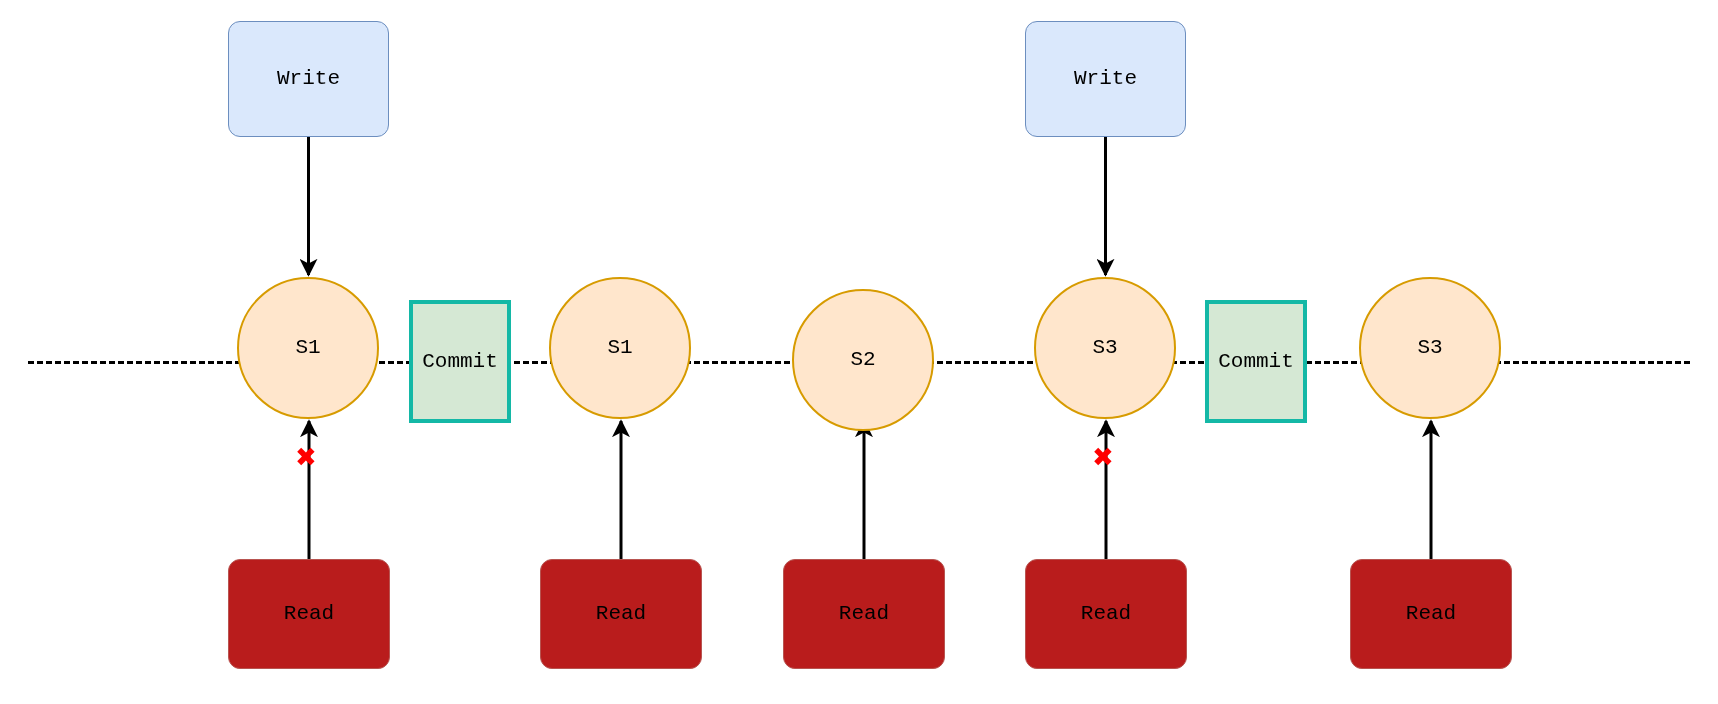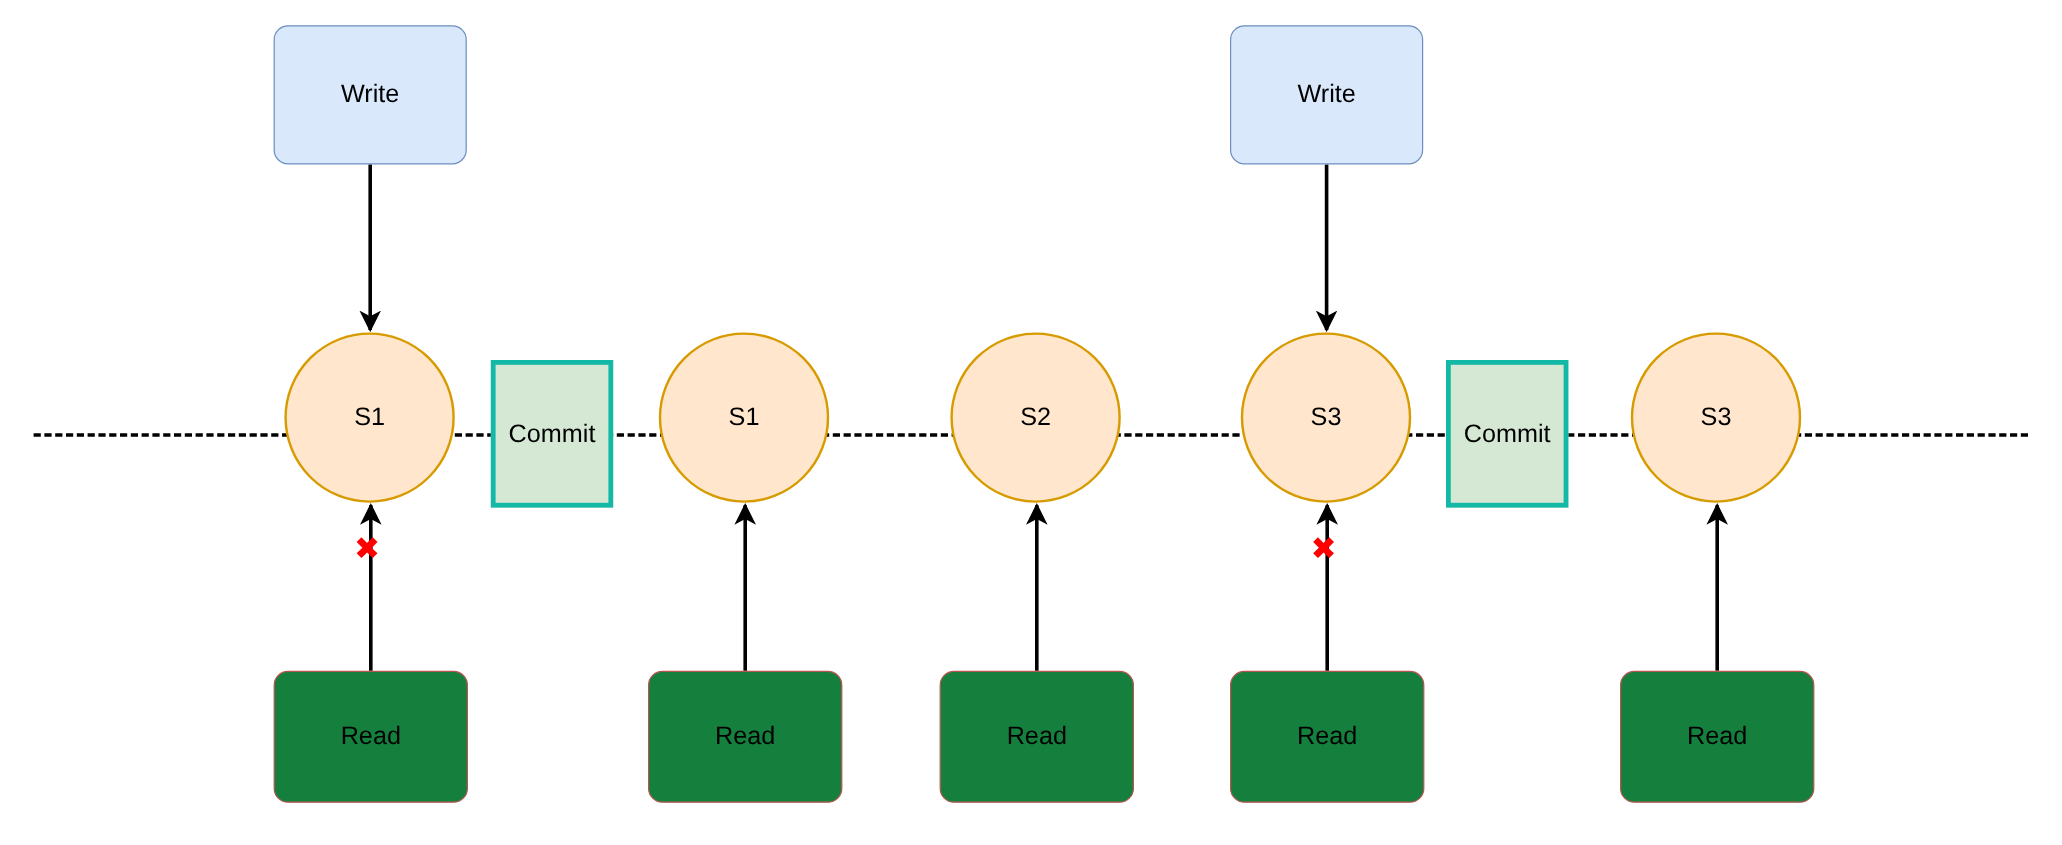--- a/index.html
+++ b/index.html
@@ -20,29 +20,30 @@
   }
   .node {
     position: absolute;
     box-sizing: border-box;
     display: flex;
     align-items: center;
     justify-content: center;
     text-align: center;
     color: #000000;
     line-height: 1.2;
+    font-family: Liberation Mono, monospace;
   }
   .write-box {
     background: #dae8fc;
     border: 1px solid #6c8ebf;
     border-radius: 12px;
     font-size: 21px;
   }
   .read-box {
-    background: #15803d;
+    background: #b91c1c;
     border: 1px solid #b85450;
     border-radius: 12px;
     font-size: 21px;
   }
   .commit-box {
     background: #d5e8d4;
     border: 4px solid #14b8a6;
     border-radius: 0;
     font-size: 21px;
   }
@@ -102,21 +103,21 @@
       </div>
       <div class="node commit-box" style="left: 1205px; top: 300px; width: 102px; height: 123px;">
         <span>Commit</span>
       </div>
       <div class="node state-circle" style="left: 237px; top: 277px; width: 142px; height: 142px;">
         <span>S1</span>
       </div>
       <div class="node state-circle" style="left: 549px; top: 277px; width: 142px; height: 142px;">
         <span>S1</span>
       </div>
-      <div class="node state-circle" style="left: 792px; top: 277px; width: 142px; height: 142px;">
+      <div class="node state-circle" style="left: 792px; top: 289px; width: 142px; height: 142px;">
         <span>S2</span>
       </div>
       <div class="node state-circle" style="left: 1034px; top: 277px; width: 142px; height: 142px;">
         <span>S3</span>
       </div>
       <div class="node state-circle" style="left: 1359px; top: 277px; width: 142px; height: 142px;">
         <span>S3</span>
       </div>
       <div class="node write-box" style="left: 228px; top: 21px; width: 161px; height: 116px;">
         <span>Write</span>

